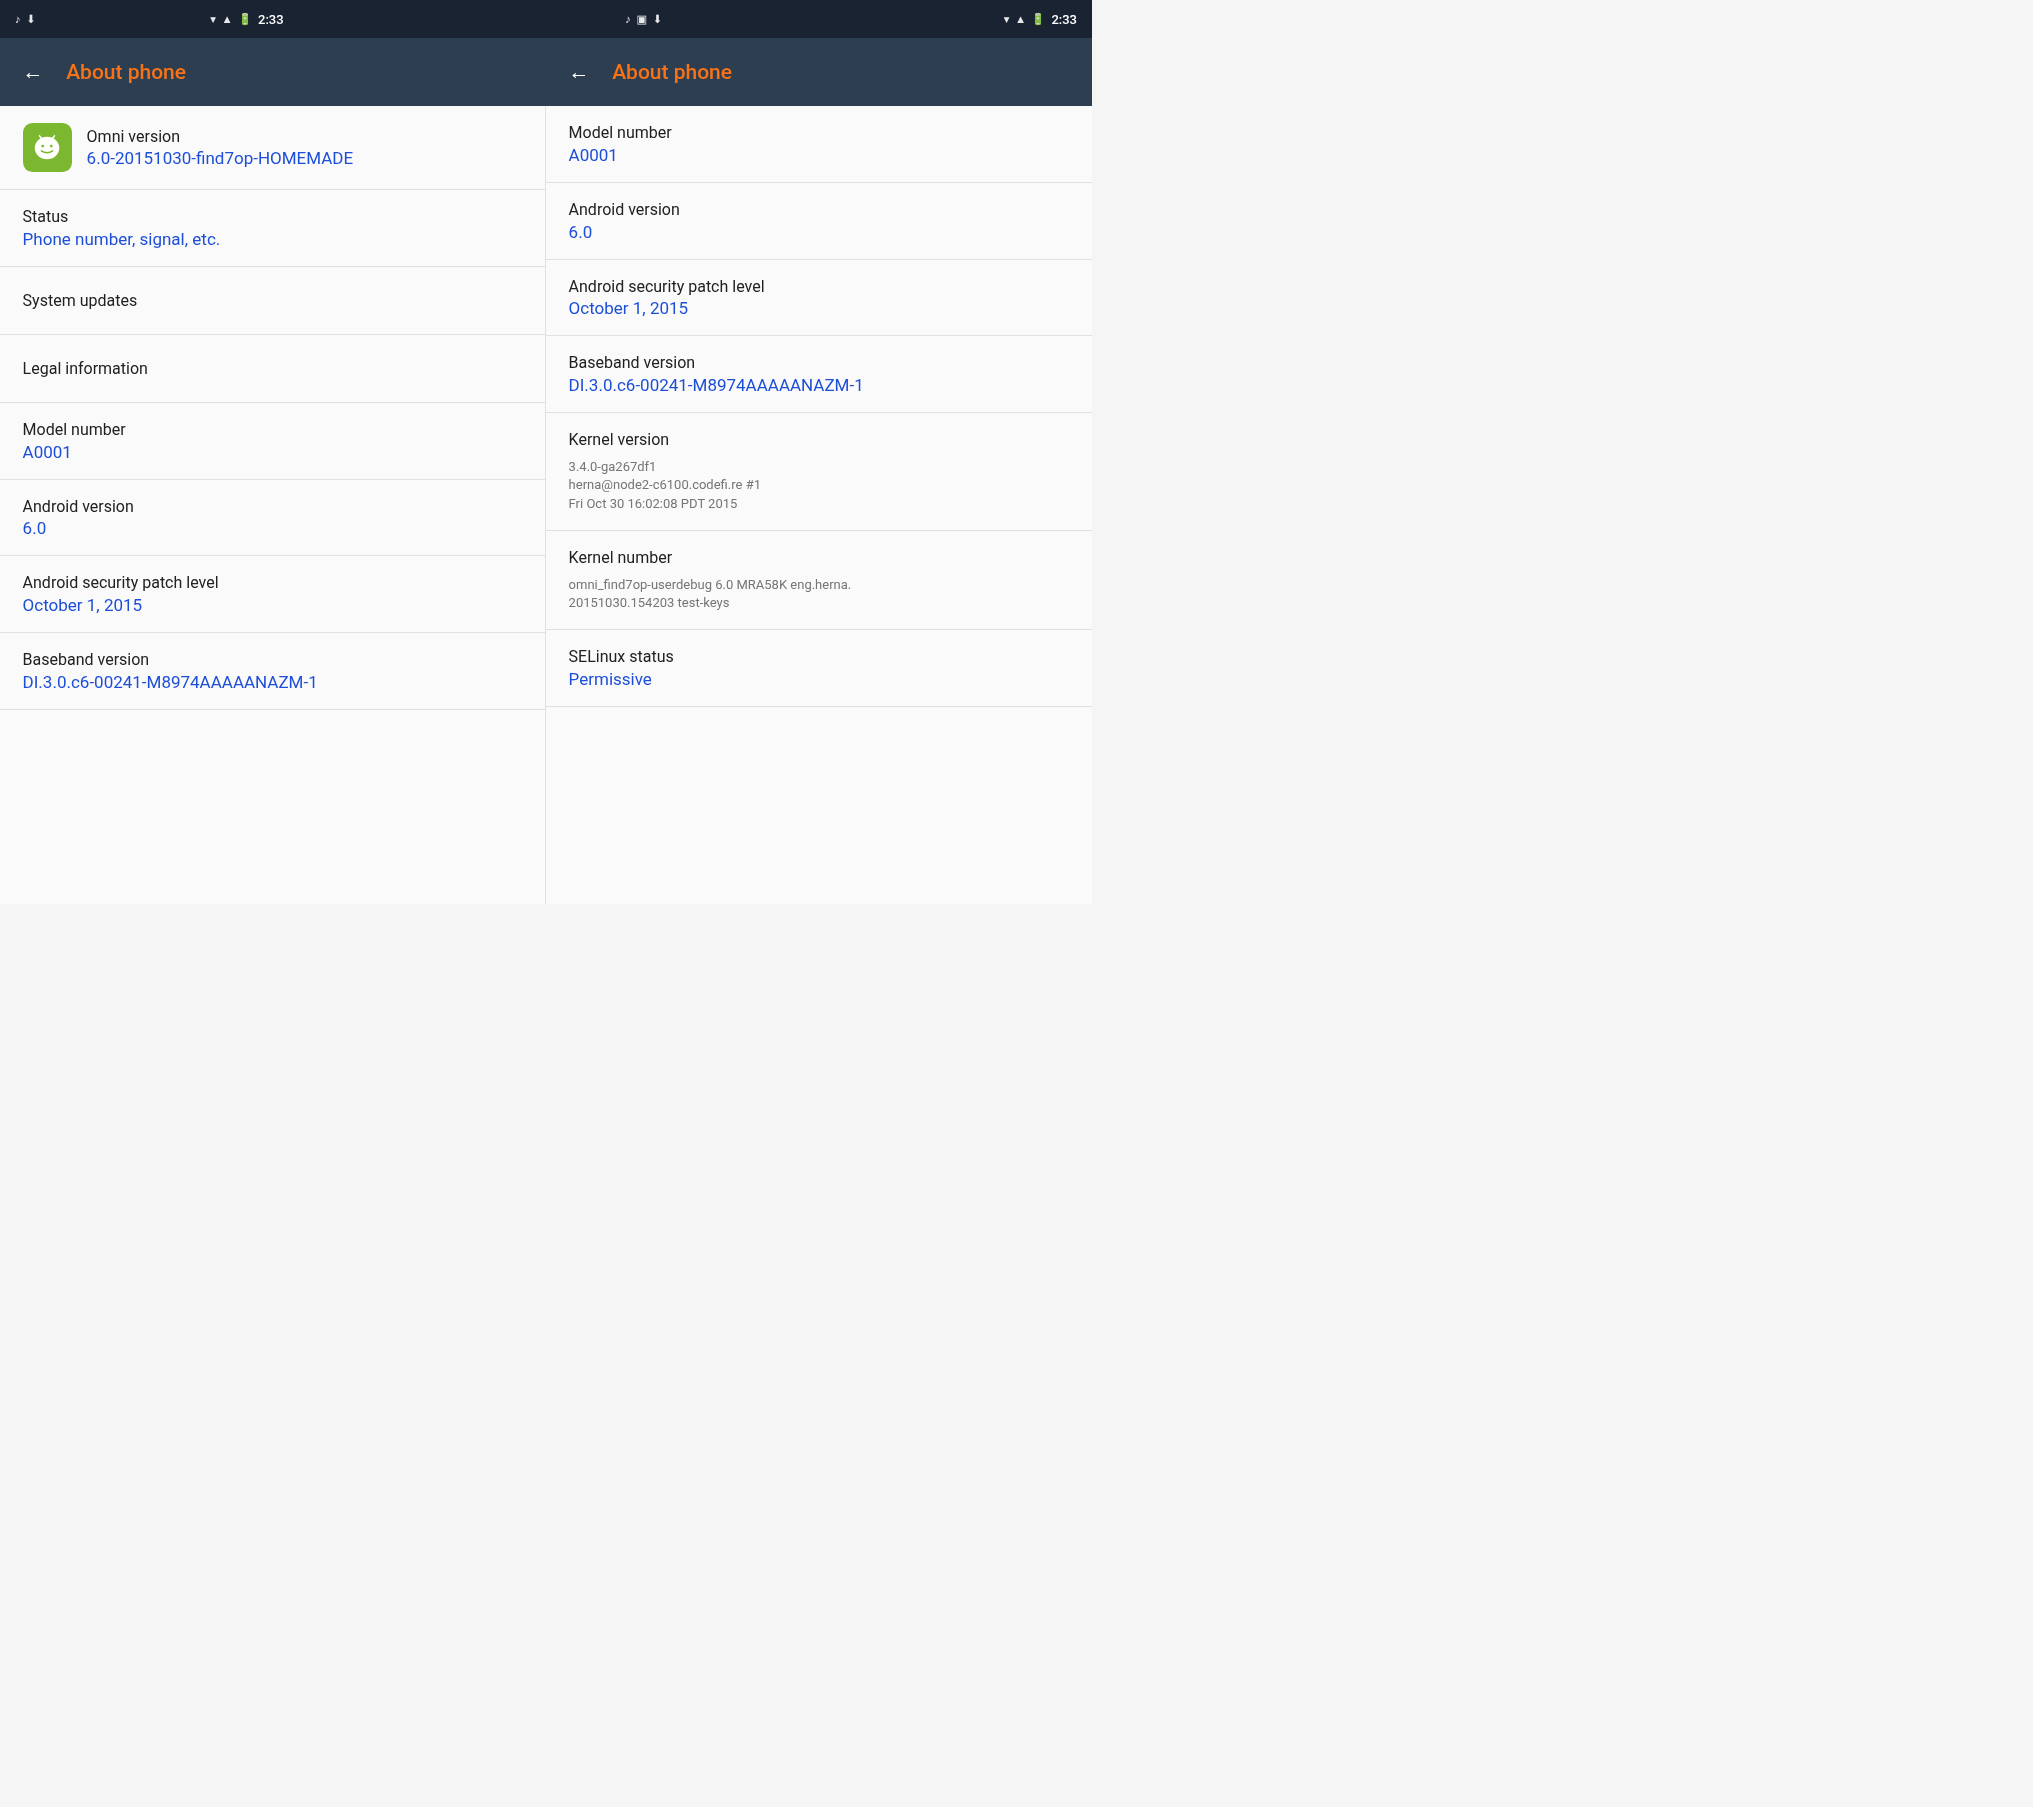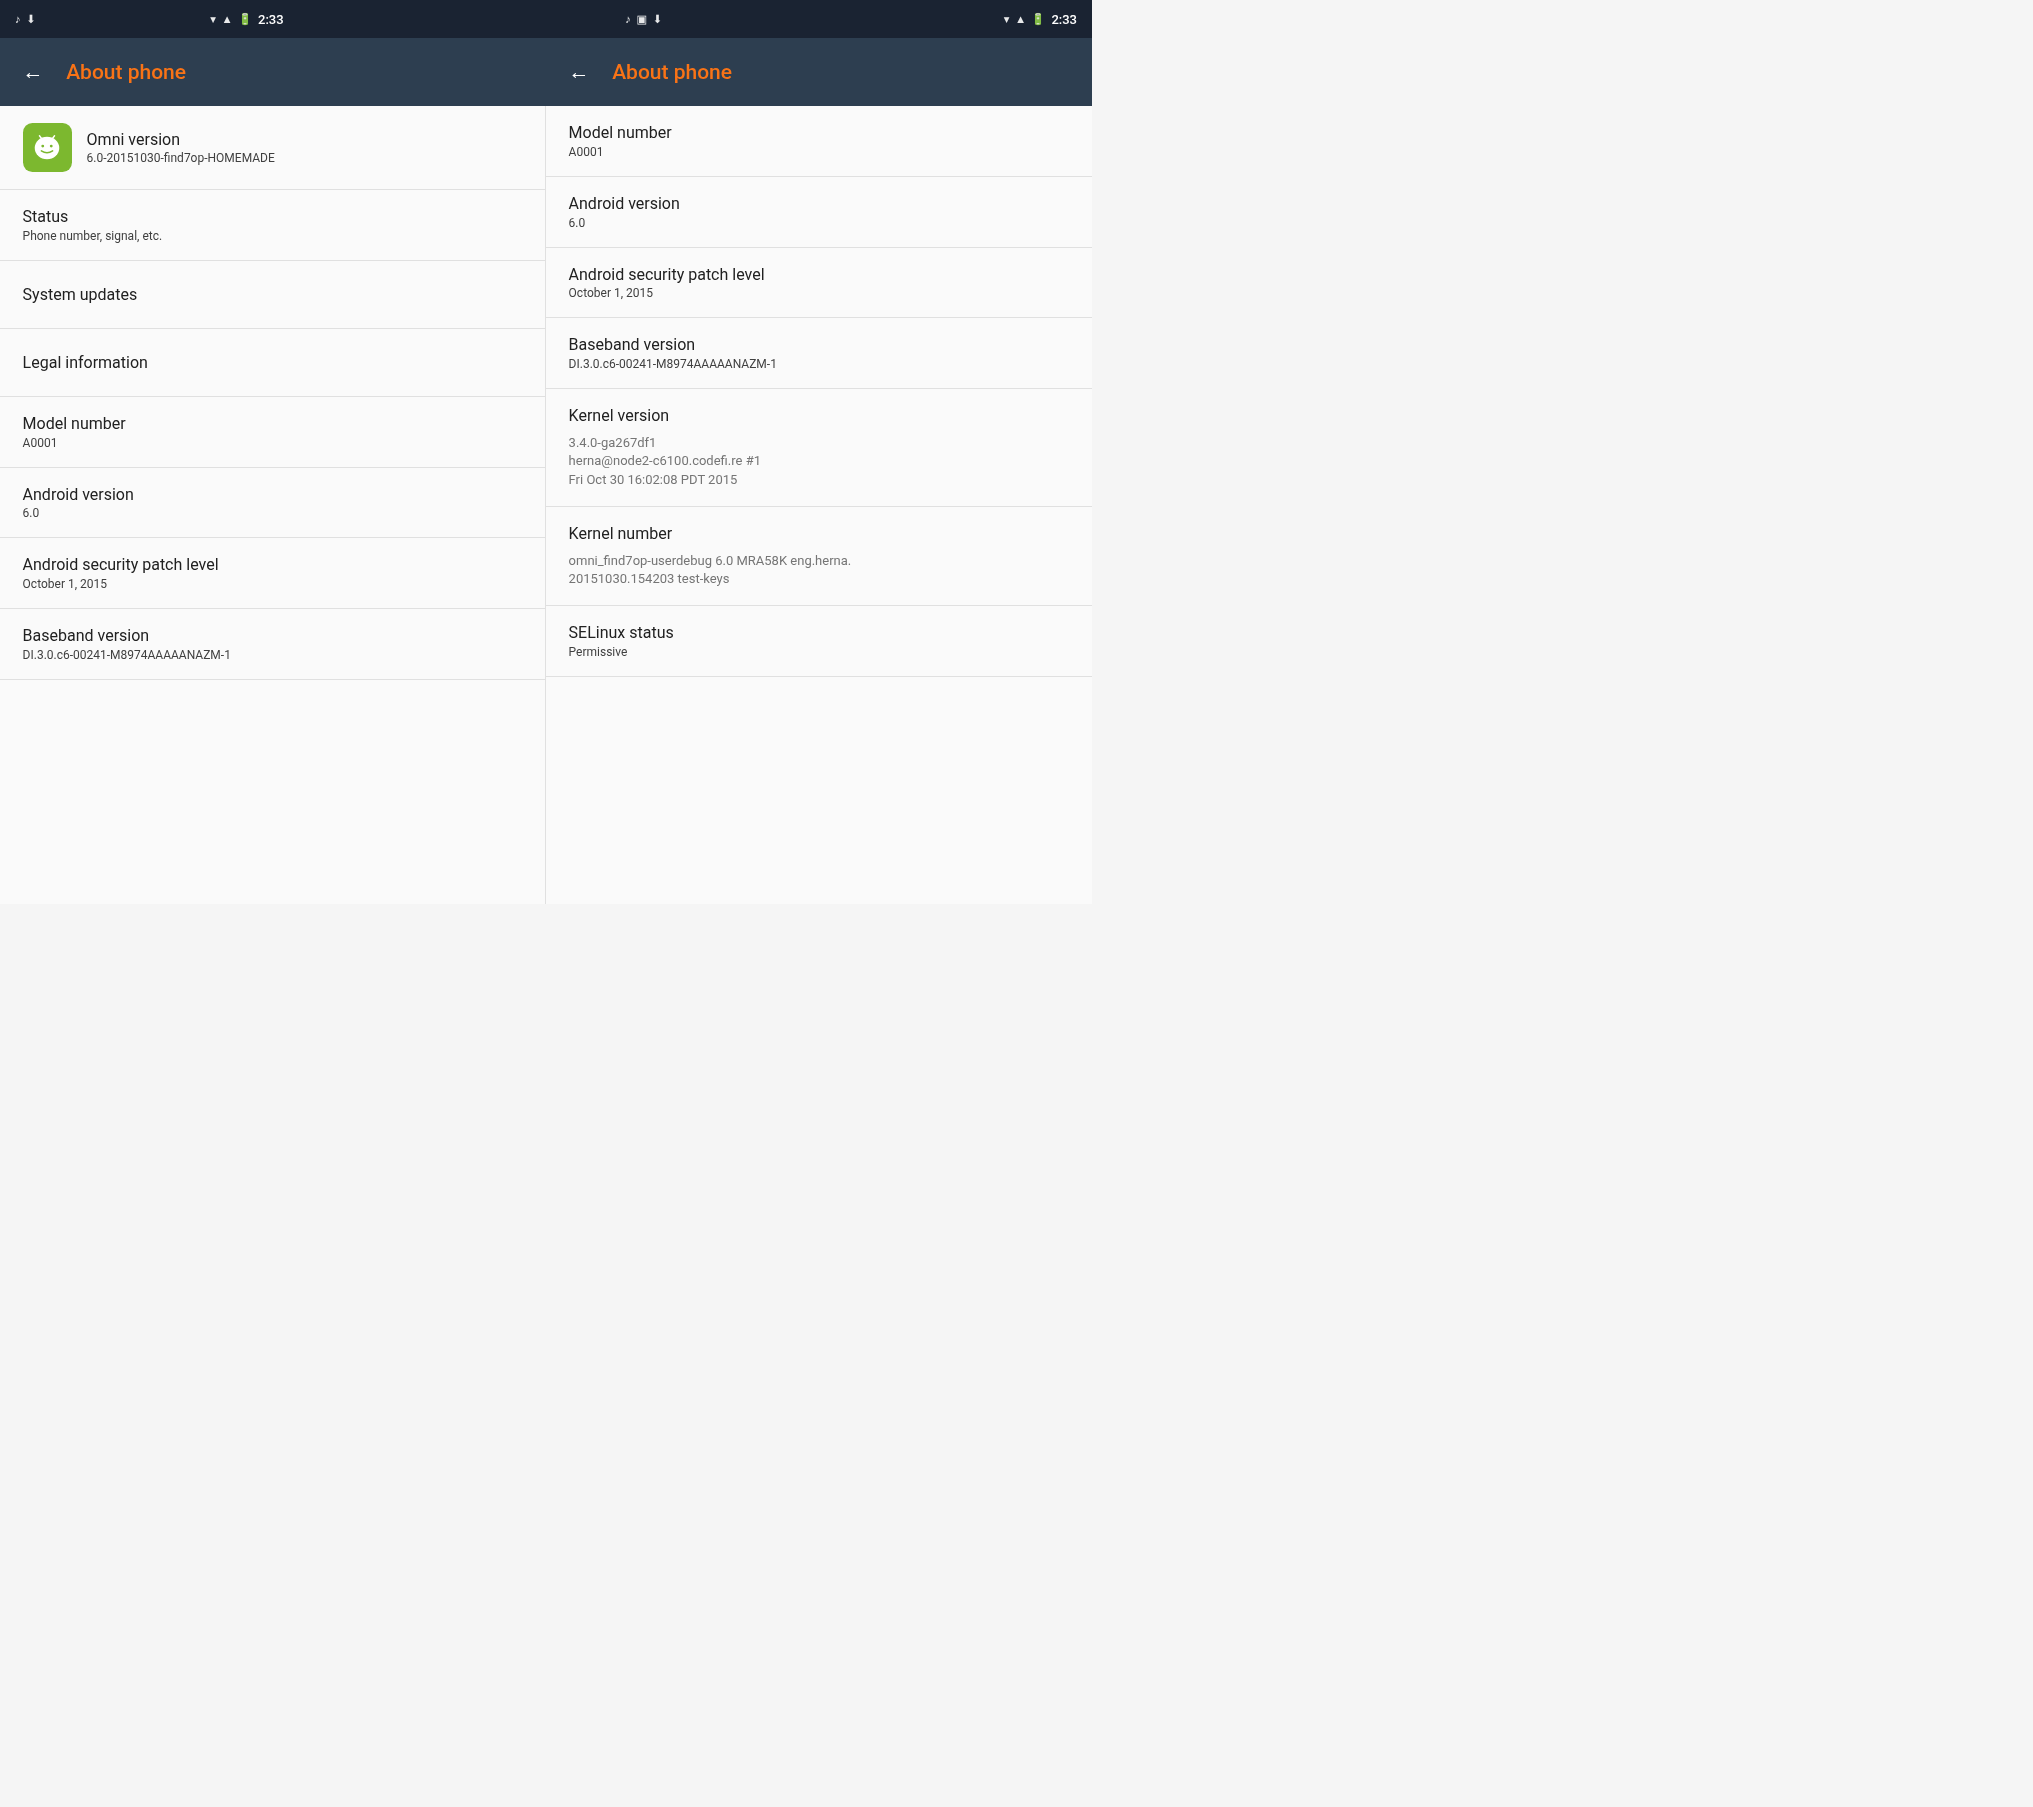--- a/index.html
+++ b/index.html
@@ -103,22 +103,22 @@
     }
     .list-item-text {
       flex: 1;
     }
     .list-item-title {
       font-size: 16px;
       color: #212121;
       font-weight: 400;
     }
     .list-item-subtitle {
-      font-size: 12px;
-      color: #404040;
+      font-size: 17px;
+      color: #1d4ed8;
       margin-top: 2.8px;
     }
     .list-item-subtitle-multiline {
       font-size: 13px;
       color: #757575;
       margin-top: 9px;
       line-height: 1.4;
     }
 
     

